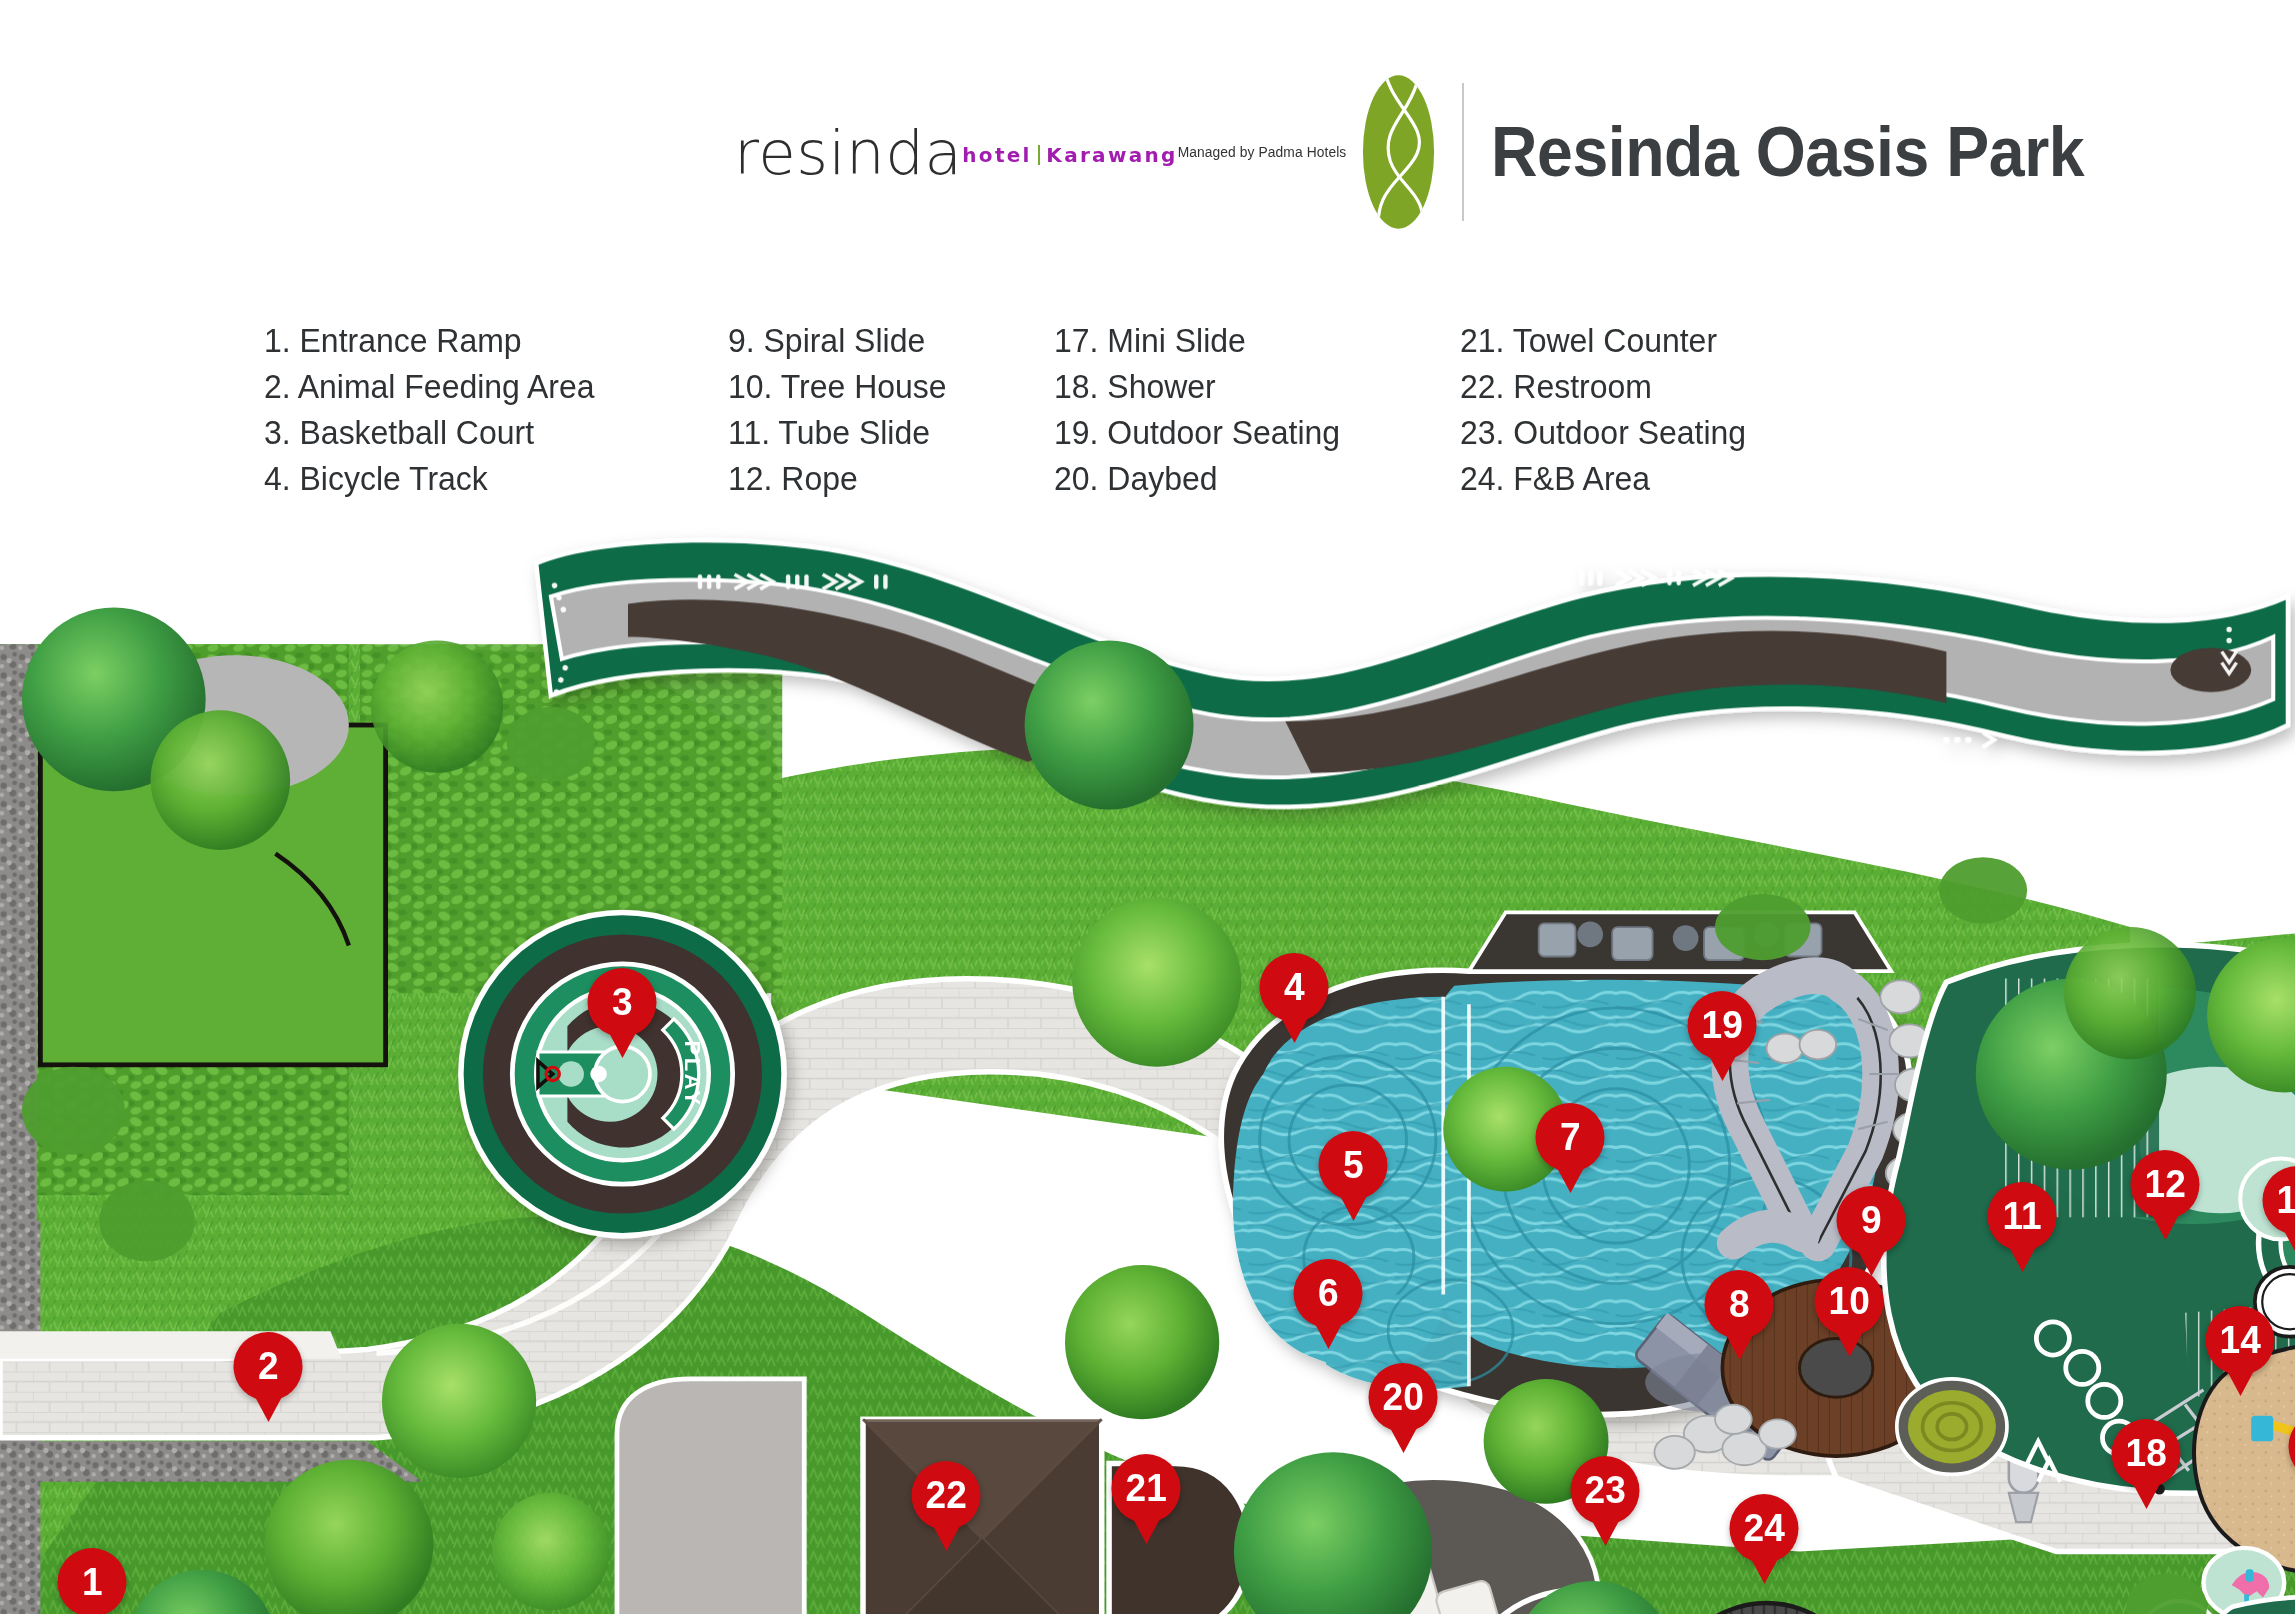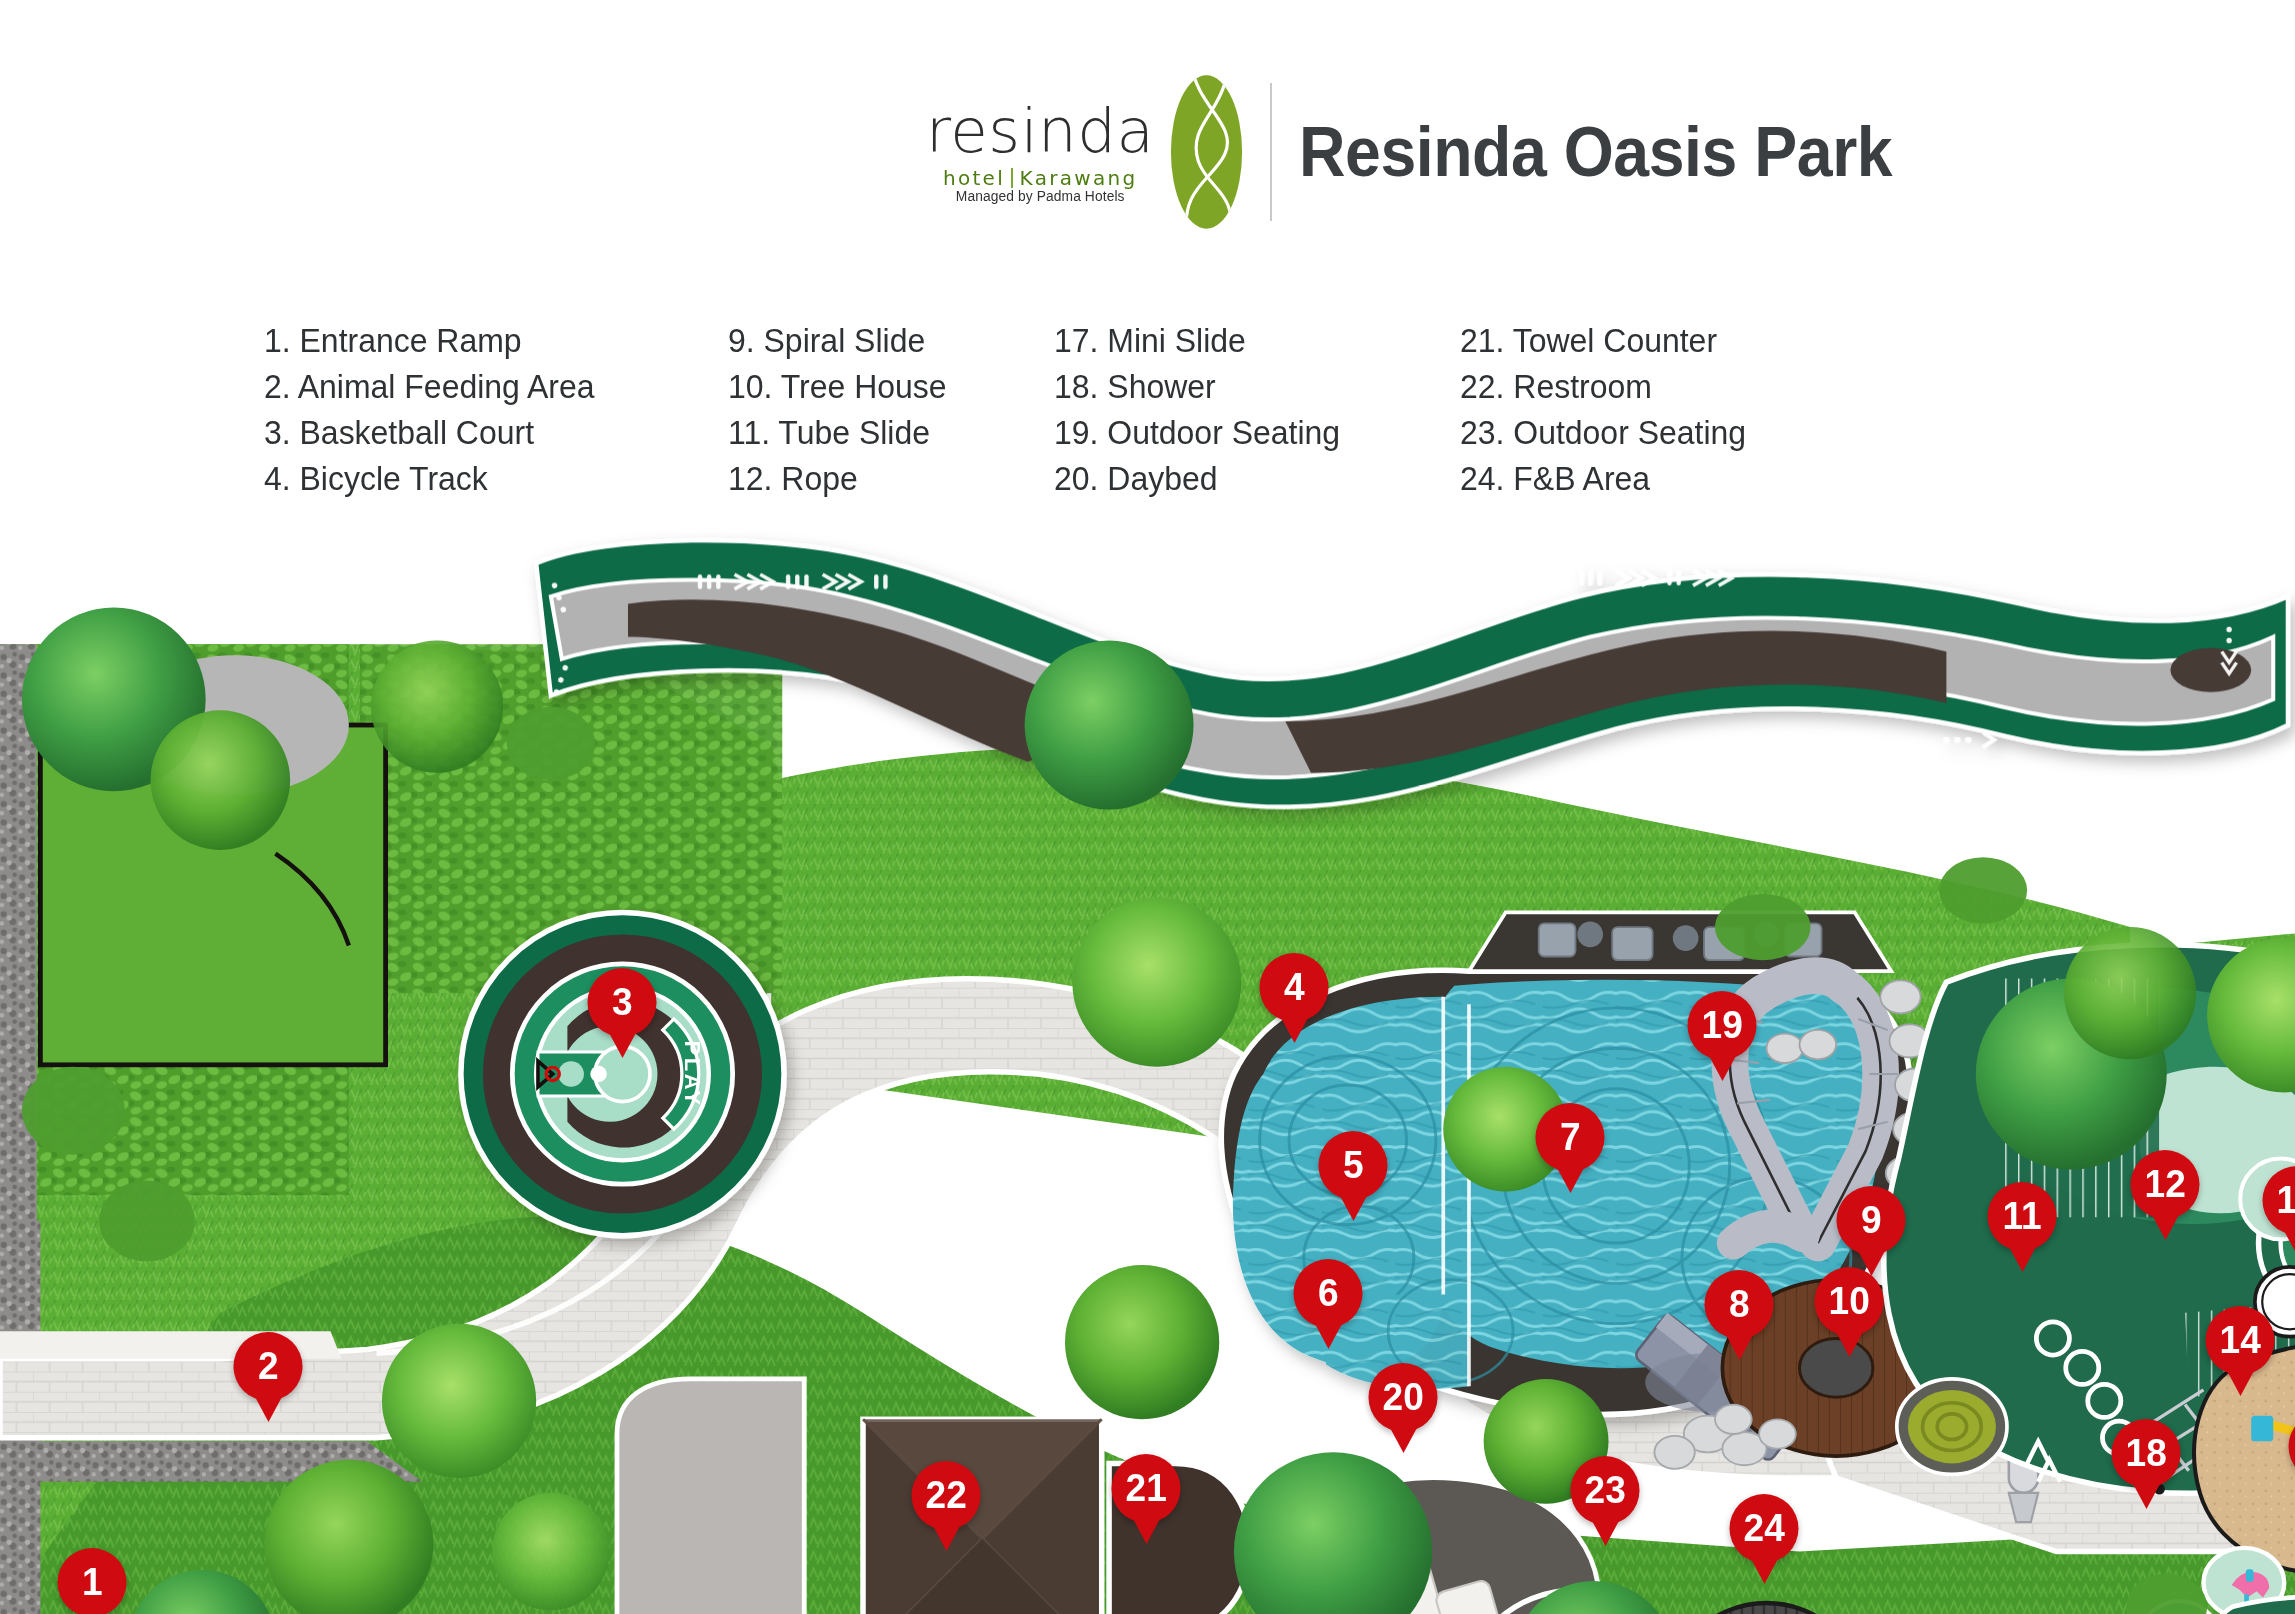--- a/index.html
+++ b/index.html
@@ -25,36 +25,36 @@
     align-items: center;
     justify-content: center;
   }
   .brand {
     display: flex;
     align-items: center;
     gap: 15.6px;
   }
   .brand-text {
     display: flex;
-    flex-direction: column;
+    flex-direction: row;
     align-items: center;
     line-height: 1;
   }
   .brand-name {
     font-family: "DejaVu Sans", sans-serif;
     font-size: 61px;
     font-weight: 300;
     color: #2e2e2e;
     letter-spacing: 0.5px;
   }
   .brand-sub {
     font-family: "DejaVu Sans", sans-serif;
     font-size: 20px;
-    font-weight: 400;
-    color: #4d7c0f;
+    font-weight: 700;
+    color: #a21caf;
     letter-spacing: 2.3px;
     margin-top: 6.4px;
     display: flex;
     align-items: center;
     gap: 6.4px;
   }
   .brand-sub .divider {
     display: inline-block;
     width: 1.8px; height: 20px;
     background: #7ba82e;

